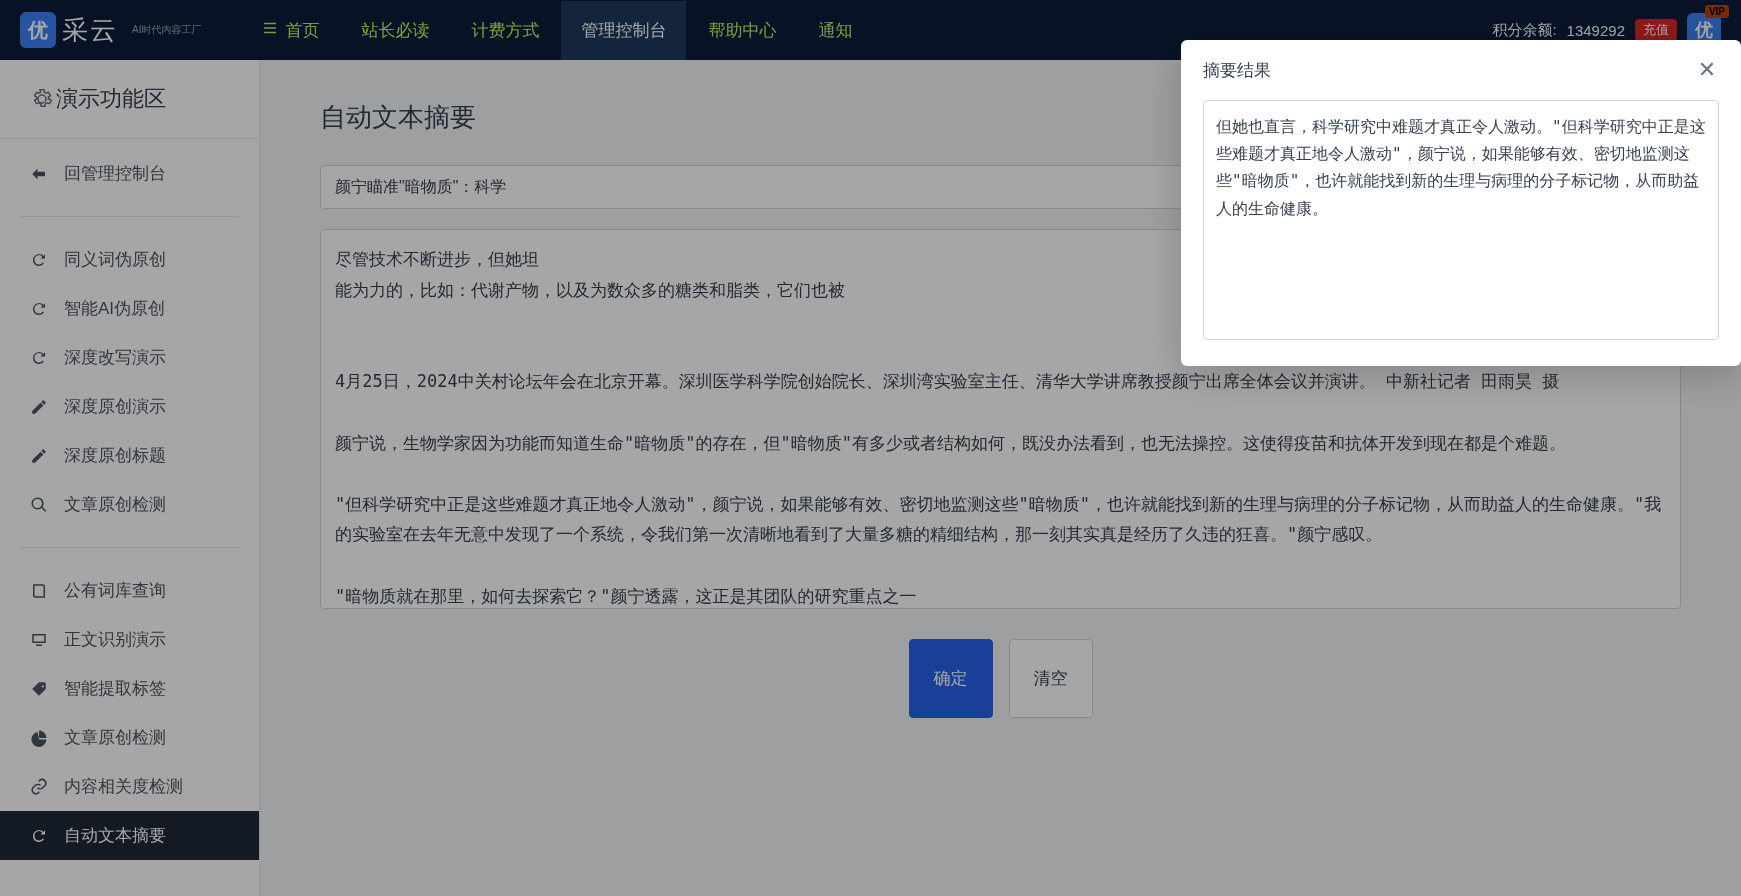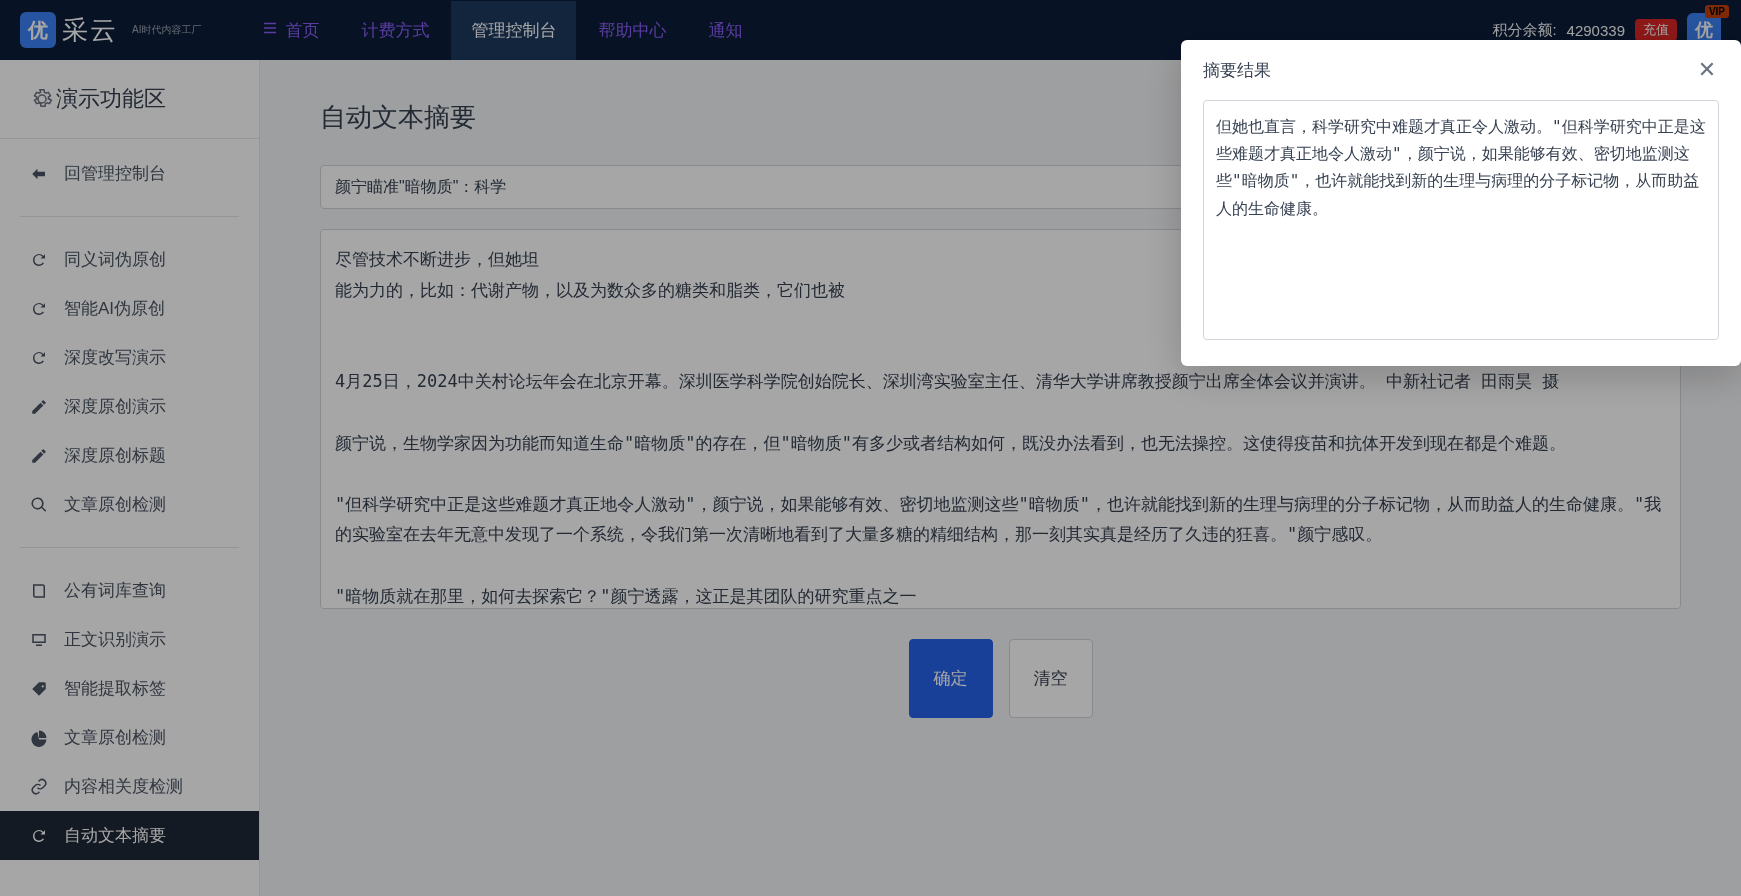--- a/index.html
+++ b/index.html
@@ -3,21 +3,21 @@
 <meta charset="utf-8">
 <style>
 *{box-sizing:border-box;margin:0;padding:0}
 body{font-family:"Microsoft YaHei","PingFang SC",Arial,sans-serif;background:#f0f0f0;width:1741px;height:896px;overflow:hidden;position:relative}
 .header{background:#0b1e3a;height:60px;display:flex;align-items:center;padding:0 20px;color:#fff}
 .logo{display:flex;align-items:center;gap:6px}
 .logo-icon{background:#3b82f6;color:#fff;border-radius:6px;width:36px;height:36px;display:flex;align-items:center;justify-content:center;font-size:20px;font-weight:bold}
 .logo-text{font-size:26px;letter-spacing:2px}
 .logo-sub{font-size:10px;color:#9ca3af;margin-left:8px}
 .nav{display:flex;margin-left:40px;gap:2px}
-.nav-item{padding:18px 20px;color:#8b5cf6;font-size:17px;display:flex;align-items:center;gap:6px;cursor:pointer}
+.nav-item{padding:18px 20px;color:#bef264;font-size:17px;display:flex;align-items:center;gap:6px;cursor:pointer}
 .nav-item.active{background:#1e3a5f;color:#fff}
 .header-right{margin-left:auto;display:flex;align-items:center;gap:10px;font-size:15px}
 .recharge{background:#dc2626;color:#fff;padding:2px 8px;border-radius:4px;font-size:13px;cursor:pointer}
 .vip-badge{position:relative}
 .vip-icon{background:#3b82f6;color:#fff;border-radius:6px;width:34px;height:34px;display:flex;align-items:center;justify-content:center;font-size:18px;font-weight:bold}
 .vip-label{position:absolute;top:-8px;right:-8px;background:#c2410c;color:#000;font-size:10px;padding:1px 4px;border-radius:3px;font-weight:bold}
 .main{display:flex;height:836px}
 .sidebar{width:260px;background:#fff;border-right:1px solid #e5e7eb;overflow-y:auto}
 .sidebar-header{padding:24px 30px;display:flex;align-items:center;gap:2px;border-bottom:1px solid #e5e7eb}
 .sidebar-title{font-size:22px;color:#374151}
@@ -52,35 +52,38 @@
     <span class="logo-sub">AI时代内容工厂</span>
   </div>
   <div class="nav" id="nav">
       <div class="nav-item">
         <span><svg viewBox="0 0 24 24">
             <path d="M4 6h16M4 12h16M4 18h16" stroke="currentColor" stroke-width="2" fill="none"></path>
           </svg></span>
         <span>首页</span>
       </div>
       <div class="nav-item">
+        <span>站长必读</span>
+      </div>
+      <div class="nav-item">
         <span>计费方式</span>
       </div>
       <div class="nav-item active">
         <span>管理控制台</span>
       </div>
       <div class="nav-item">
         <span>帮助中心</span>
       </div>
       <div class="nav-item">
         <span>通知</span>
       </div>
     </div>
   <div class="header-right">
     <span>积分余额:</span>
-    <span>4290339</span>
+    <span>1349292</span>
     <span class="recharge">充值</span>
     <span class="vip-badge">
       <span class="vip-icon">优</span>
       <span class="vip-label">VIP</span>
     </span>
   </div>
 </div>
 
 <div class="main">
   <div class="sidebar">

